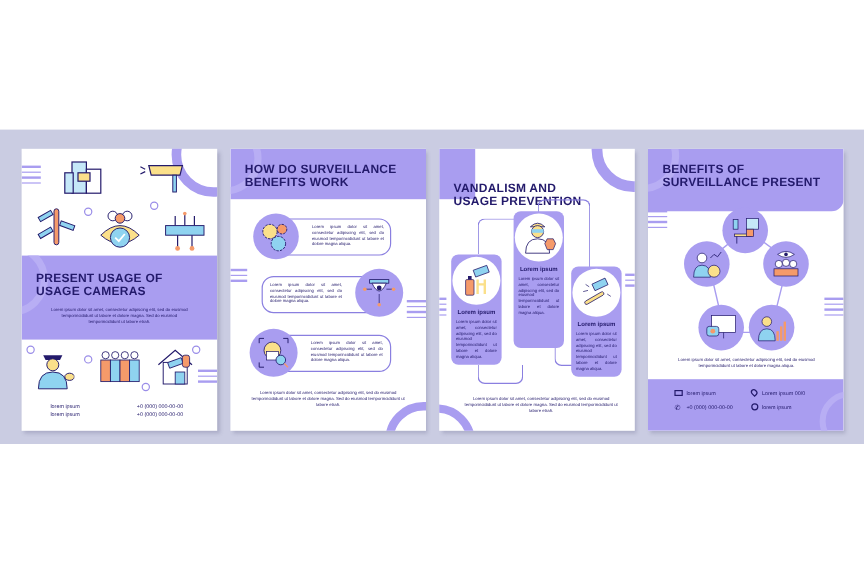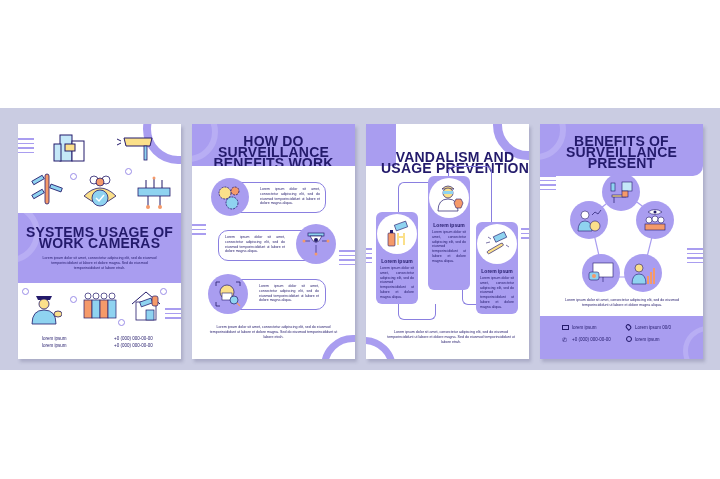--- a/index.html
+++ b/index.html
@@ -1,20 +1,20 @@
 <!DOCTYPE html>
 <html><head>
 <meta charset="utf-8">
 <style>
   * { box-sizing: border-box; margin: 0; padding: 0; }
   html, body { width: 720px; height: 479px; background: #ffffff; overflow: hidden; }
   body { position: relative; font-family: "Liberation Sans", sans-serif; }
   .band { position: absolute; left: 0; top: 108px; width: 720px; height: 262px; background: #cacce2; }
   .card { position: absolute; top: 124px; width: 163px; height: 235px; background: #ffffff; overflow: hidden; box-shadow: 2px 3px 3px rgba(80,80,120,0.25); }
-  .title { font-family: "Liberation Sans", sans-serif; font-weight: 900; color: #231a6b; text-align: center; font-size: 14px; line-height: 11px; letter-spacing: 0.2px; }
+  .title { font-family: "Liberation Sans", sans-serif; font-weight: 900; color: #231a6b; font-size: 10px; line-height: 11px; letter-spacing: 0.2px; margin-left: 12px; }
   .lorem { font-size: 3.6px; line-height: 5px; color: #231a6b; text-align: center; }
   .lorem-j { font-size: 3.5px; line-height: 4.8px; color: #231a6b; text-align: justify; }
   .lines { position: absolute; display: flex; flex-direction: column; gap: 3px; }
   .lines span { display: block; height: 1.5px; background: #a99df0; }
   .dot { position: absolute; width: 7px; height: 7px; border: 1.2px solid #9a8de8; border-radius: 50%; }
   .icon-circ { position: absolute; border-radius: 50%; background: #a99df0; display: flex; align-items: center; justify-content: center; }
   .small-head { font-size: 5px; font-weight: bold; color: #231a6b; text-align: center; }
   .contact { font-size: 4.5px; color: #231a6b; position: absolute; white-space: nowrap; }
 </style>
 </head>
@@ -68,22 +68,22 @@
     <line x1="12" y1="20" x2="12" y2="30" stroke="#231a6b"></line>
       <line x1="24" y1="20" x2="24" y2="30" stroke="#231a6b"></line>
     <circle cx="12" cy="31" r="2" fill="#f59a6a"></circle>
       <circle cx="24" cy="31" r="2" fill="#f59a6a"></circle>
       <circle cx="18" cy="2" r="1.5" fill="#f59a6a"></circle>
   </svg>
 
   <div style="position:absolute; left:0; top:89px; width:163px; height:70px; background:#a99df0; overflow:hidden;">
     <div style="position:absolute; left:-38px; top:-10px; width:60px; height:60px; border:6px solid #b8aef4; border-radius:50%;"></div>
     <div class="title" style="position:relative; margin-top:14px;">
-      <div>SYSTEMS USAGE OF</div>
-      <div>WORK CAMERAS</div>
+      <div>PRESENT USAGE OF</div>
+      <div>USAGE CAMERAS</div>
     </div>
     <div class="lorem" style="position:relative; margin:7px 24px 0 24px;">Lorem ipsum dolor sit amet, consectetur adipiscing elit, sed do eiusmod temporincididunt ut labore et dolore magna. Sed do eiusmod temporincididunt ut labore etrah.</div>
   </div>
 
   <div class="dot" style="left:4px; top:164px;"></div>
   <div class="dot" style="left:52px; top:172px;"></div>
   <div class="dot" style="left:100px; top:195px;"></div>
   <div class="dot" style="left:142px; top:164px;"></div>
   <svg style="position:absolute; left:10px; top:166px;" width="34" height="36" viewBox="0 0 34 36">
     <path d="M8,6 L24,6 L22,10 L10,10Z" fill="#231a6b"></path>

